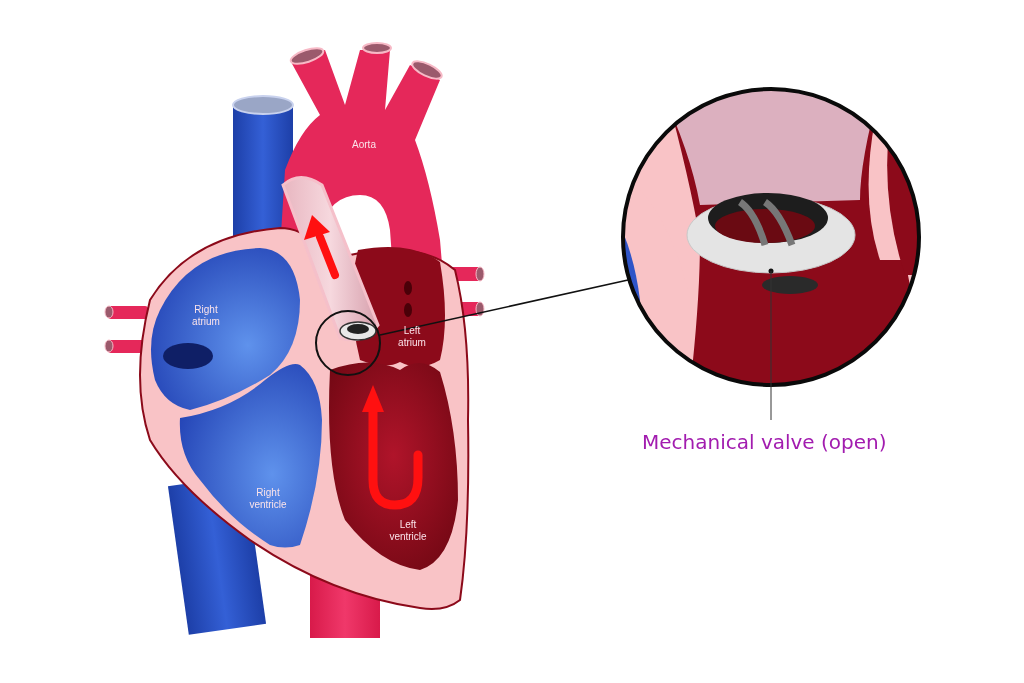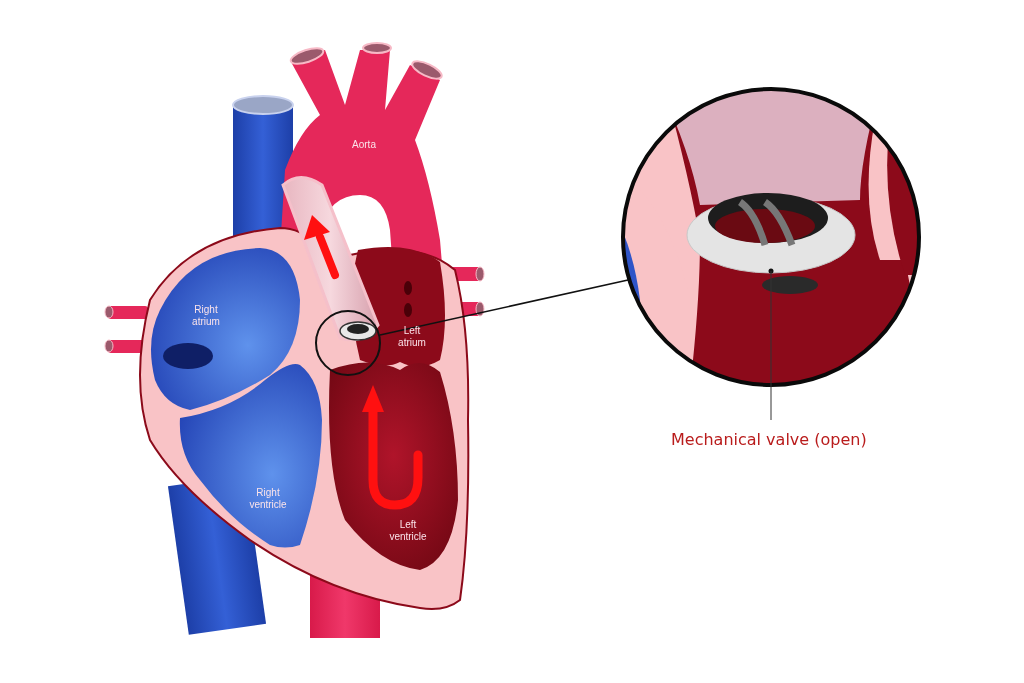--- a/index.html
+++ b/index.html
@@ -1,19 +1,19 @@
 <!DOCTYPE html>
 <html><head>
 <meta charset="utf-8">
 <style>
   html, body { margin:0; padding:0; background:#ffffff; }
   body { width:1024px; height:683px; position:relative; overflow:hidden; font-family:"Liberation Sans", sans-serif; }
   svg { position:absolute; left:0; top:0; }
   .lbl { fill:#fbe3ea; font-family:"Liberation Sans", sans-serif; font-size:10px; text-anchor:middle; }
-  .caption { position:absolute; left:671px; top:430px; font-family:"DejaVu Sans", sans-serif; font-size:16px; color:#b91c1c; letter-spacing:0px; white-space:nowrap; }
+  .caption { position:absolute; left:642px; top:430px; font-family:"DejaVu Sans", sans-serif; font-size:20px; color:#a21caf; letter-spacing:0px; white-space:nowrap; }
 </style>
 </head>
 <body>
 
 <svg width="1024" height="683" viewBox="0 0 1024 683">
   <defs>
     <linearGradient id="blueV" x1="0" x2="1">
       <stop offset="0" stop-color="#1d3fa8"></stop>
         <stop offset="0.5" stop-color="#3460d6"></stop>
         <stop offset="1" stop-color="#1d3fa8"></stop>

